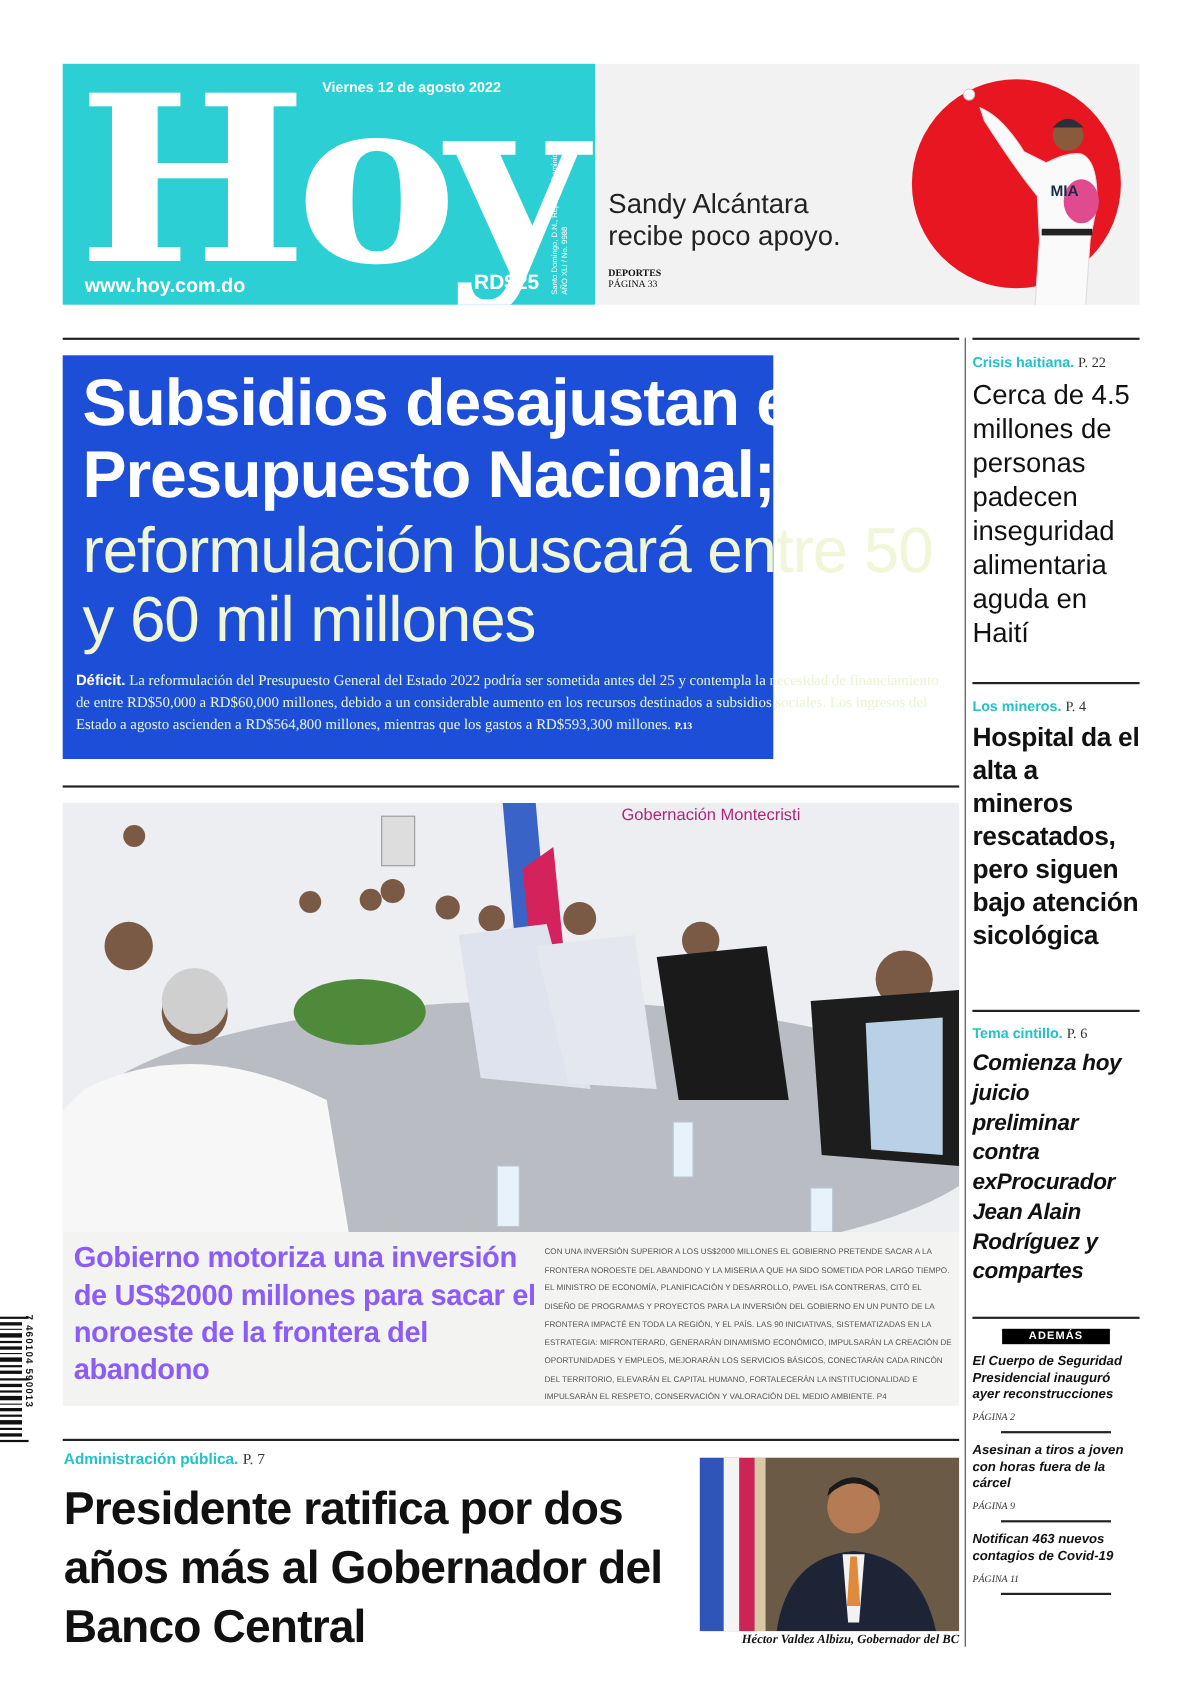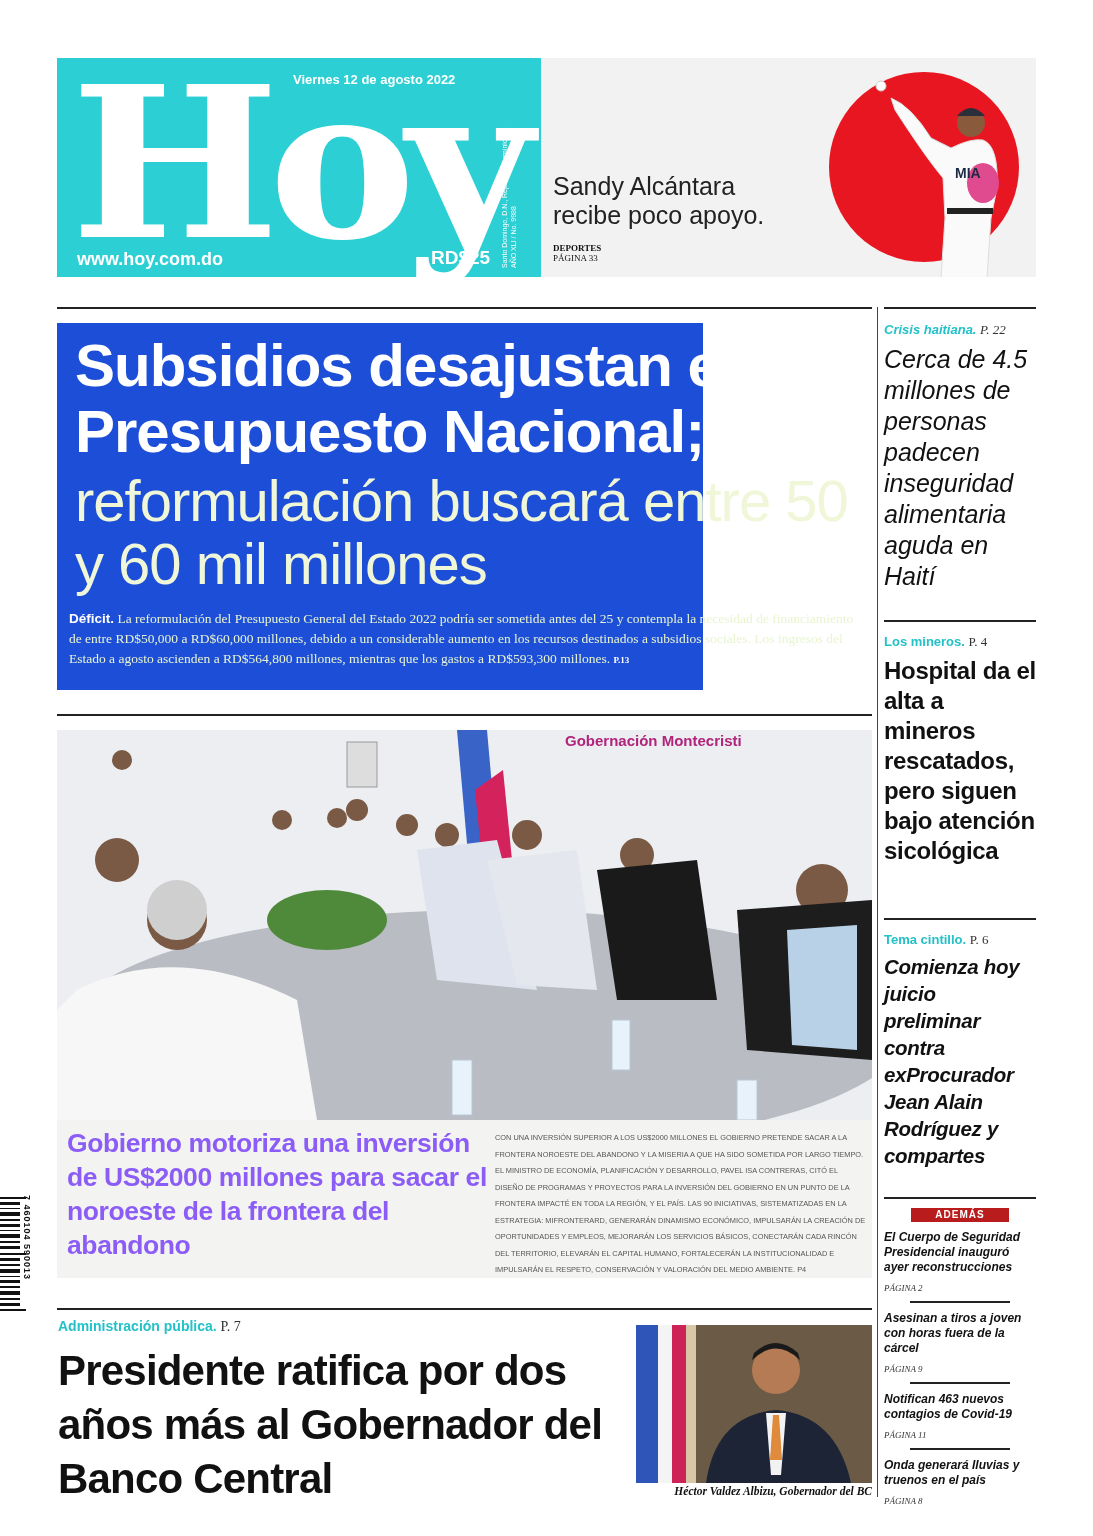--- a/index.html
+++ b/index.html
@@ -30,21 +30,21 @@
   
   .lead { position: absolute; left: 57px; top: 323px; width: 646px; height: 367px; background: #1d4ed8; }
   .lead-h1 { position: absolute; left: 18px; top: 10px; font-weight: 900; font-size: 60px; line-height: 66px; color: #fff; letter-spacing: -1px; }
   .lead-h2 { position: absolute; left: 18px; top: 146px; font-size: 58px; line-height: 63px; color: #f0f7d8; font-weight: normal; letter-spacing: -1px; }
   .lead-body { position: absolute; left: 12px; top: 286px; width: 795px; font-family: "Liberation Serif", serif; font-size: 13.5px; line-height: 20px; color: #e8f5d0; }
   .lead-body b { font-family: "Liberation Sans", sans-serif; color: #fff; }
   .lead-body .pg { font-size: 9px; font-weight: bold; color: #fff; }
 
   
   .photo { position: absolute; left: 57px; top: 730px; width: 815px; height: 390px; background: #e9ebef; overflow: hidden; }
-  .gov-sign { position: absolute; left: 508px; top: 2px; font-size: 15px; font-weight: bold; color: #b0247a; }
+  .gov-sign { position: absolute; left: 508px; top: 2px; font-size: 15px; font-weight: normal; color: #b0247a; }
 
   .story2 { position: absolute; left: 57px; top: 1120px; width: 815px; height: 158px; background: #f3f3f1; }
   .story2-h { position: absolute; left: 10px; top: 6px; width: 430px; font-weight: 900; font-size: 26.5px; line-height: 34px; color: #8b5cf6; letter-spacing: -0.4px; }
   .story2-body { position: absolute; left: 438px; top: 10px; width: 372px; font-size: 7.4px; line-height: 16.5px; color: #555; text-transform: uppercase; }
 
   
   .kicker { font-weight: bold; color: #23c1c8; }
   .kicker-pg { font-family: "Liberation Serif", serif; color: #333; font-weight: normal; }
   .story3-kicker { position: absolute; left: 58px; top: 1318px; font-size: 14px; }
   .story3-h { position: absolute; left: 58px; top: 1344px; width: 580px; font-weight: 900; font-size: 42px; line-height: 54px; color: #111; letter-spacing: -0.8px; }
@@ -52,21 +52,21 @@
   .caption { position: absolute; left: 636px; top: 1485px; width: 236px; font-family: "Liberation Serif", serif; font-style: italic; font-weight: bold; font-size: 11.5px; color: #111; text-align: right; }
 
   
   .side { position: absolute; left: 884px; width: 152px; }
   .side-kicker { font-size: 13px; }
   .side-light { font-size: 25px; line-height: 31px; color: #111; margin-top: 6px; }
   .side-bold { font-weight: 900; font-size: 24px; line-height: 30px; color: #111; margin-top: 6px; letter-spacing: -0.3px; }
   .side-bold2 { font-weight: 900; font-size: 20.5px; line-height: 27px; color: #111; margin-top: 5px; letter-spacing: -0.3px; font-style: italic; }
 
   .ademas { position: absolute; left: 884px; top: 1208px; width: 152px; }
-  .ademas-label { margin: 0 auto; width: 98px; background: #b91c1c; color: #fff; text-align: center; font-size: 10px; font-weight: bold; line-height: 14px; letter-spacing: 1px; }
+  .ademas-label { margin: 0 auto; width: 98px; background: #000000; color: #fff; text-align: center; font-size: 10px; font-weight: bold; line-height: 14px; letter-spacing: 1px; }
   .ademas-item { text-align: left; margin-top: 8px; font-style: italic; }
   .ademas-item .t { font-weight: bold; font-size: 12px; line-height: 15px; color: #111; }
   .ademas-item .p { font-family: "Liberation Serif", serif; font-size: 9px; color: #333; margin-top: 8px; }
   .ademas-item .sep { width: 100px; height: 2px; background: #222; margin: 8px auto 0; }
 
   
   .barcode { position: absolute; left: 0; top: 1195px; width: 30px; height: 125px; }
   .barcode-num { position: absolute; left: 22px; top: 1195px; height: 125px; font-size: 9px; font-weight: bold; writing-mode: vertical-rl; letter-spacing: 1px; }
 </style>
 </head>
@@ -176,21 +176,21 @@
     <rect x="36" y="0" width="14" height="158" fill="#cc2457"></rect>
     <circle cx="140" cy="45" r="24" fill="#b57b55"></circle>
     <path d="M116 35 Q140 12 164 35 L162 28 Q140 8 118 28 Z" fill="#1a1a1a"></path>
     <path d="M70 158 Q80 90 140 85 Q200 90 215 158 Z" fill="#1c2436"></path>
     <path d="M130 88 L150 88 L145 150 L135 150 Z" fill="#f2f2f2"></path>
     <path d="M137 90 L143 90 L146 135 L134 135 Z" fill="#e08a3c"></path>
   </svg>
 </div>
 <div class="caption">Héctor Valdez Albizu, Gobernador del BC</div>
 
-<div class="side" style="top:322px;font-style:italic;">
+<div class="side" style="top:322px;">
   <div class="side-kicker">
     <span class="kicker">Crisis haitiana.</span>
     <span class="kicker-pg">P. 22</span>
   </div>
   <div class="side-light">Cerca de 4.5 millones de personas padecen inseguridad alimentaria aguda en Haití</div>
 </div>
 
 <div class="side" style="top:634px;">
   <div class="side-kicker">
     <span class="kicker">Los mineros.</span>
@@ -216,24 +216,20 @@
   </div>
   <div class="ademas-item">
     <div class="t">Asesinan a tiros a joven con horas fuera de la cárcel</div>
     <div class="p">PÁGINA 9</div>
     <div class="sep"></div>
   </div>
   <div class="ademas-item">
     <div class="t">Notifican 463 nuevos contagios de Covid-19</div>
     <div class="p">PÁGINA 11</div>
     <div class="sep"></div>
-  </div>
-  <div class="ademas-item">
-    <div class="t">Onda generará lluvias y truenos en el país</div>
-    <div class="p">PÁGINA 8</div>
   </div>
 </div>
 
 <svg class="barcode" viewBox="0 0 30 125">
   <g fill="#111">
     <rect x="0" y="2" width="26" height="2"></rect>
       <rect x="0" y="7" width="20" height="3"></rect>
       <rect x="0" y="13" width="20" height="1"></rect>
     <rect x="0" y="17" width="20" height="4"></rect>
       <rect x="0" y="24" width="20" height="2"></rect>

